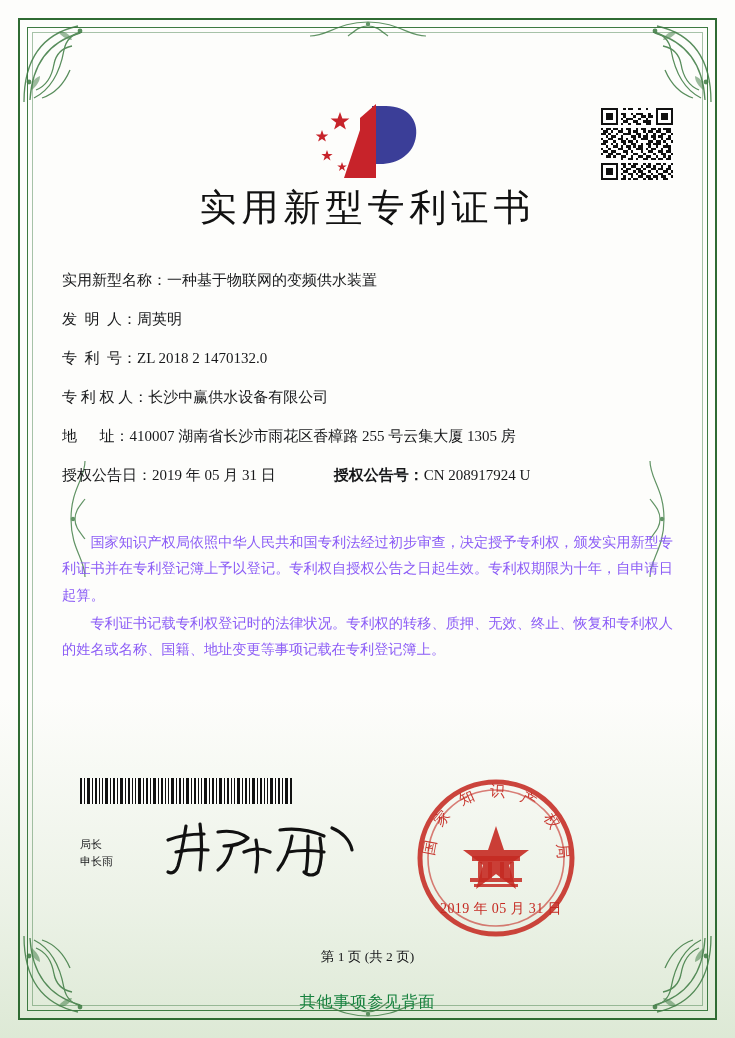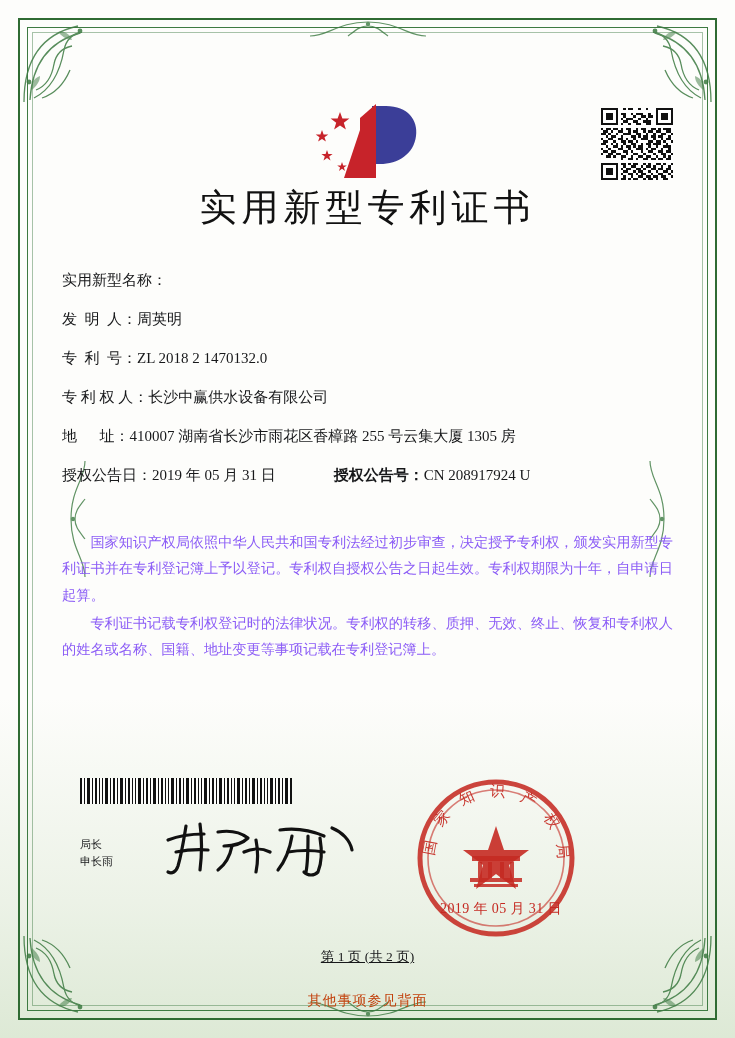--- a/index.html
+++ b/index.html
@@ -194,30 +194,29 @@
     letter-spacing: .4px;
   }
 
   .page-no {
     position: absolute;
     left: 0; right: 0;
     top: 948px;
     text-align: center;
     font-size: 13.5px;
     color: #17181a;
-    text-decoration: underline;
   }
 
   .footnote {
     position: absolute;
     left: 0; right: 0;
     top: 992px;
     text-align: center;
-    font-size: 14px;
-    color: #c2410c;
+    font-size: 16px;
+    color: #15803d;
     letter-spacing: 1px;
   }
 </style>
 </head>
 <body>
 
 <div class="page">
 
   <div class="border-outer"></div>
   <div class="border-inner"></div>
@@ -368,20 +367,21 @@
 
   <div class="content">
 
 
     <div class="title">实用新型专利证书</div>
 
     <div class="fields">
 
       <div class="row">
         <span class="label">实用新型名称：</span>
+        <span class="value">一种基于物联网的变频供水装置</span>
       </div>
 
       <div class="row">
         <span class="label">发  明  人：</span>
         <span class="value">周英明</span>
       </div>
 
       <div class="row">
         <span class="label">专  利  号：</span>
         <span class="value">ZL 2018 2 1470132.0</span>

